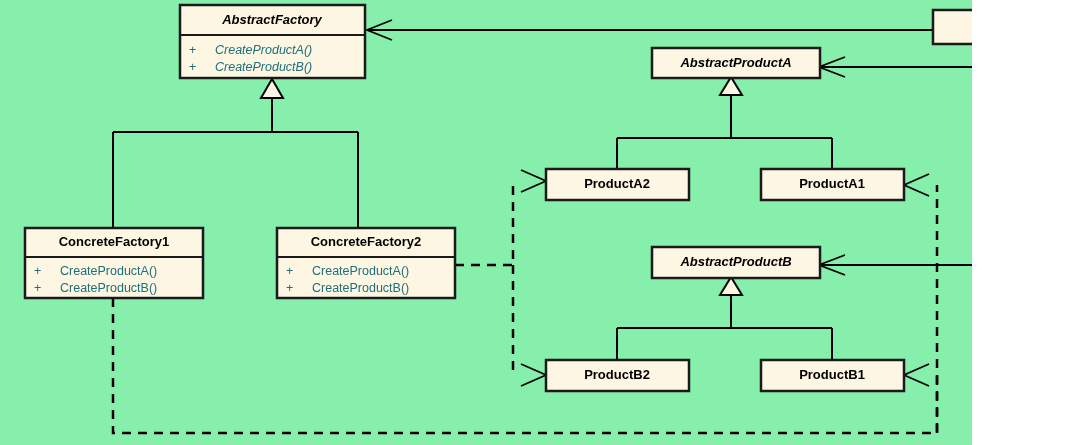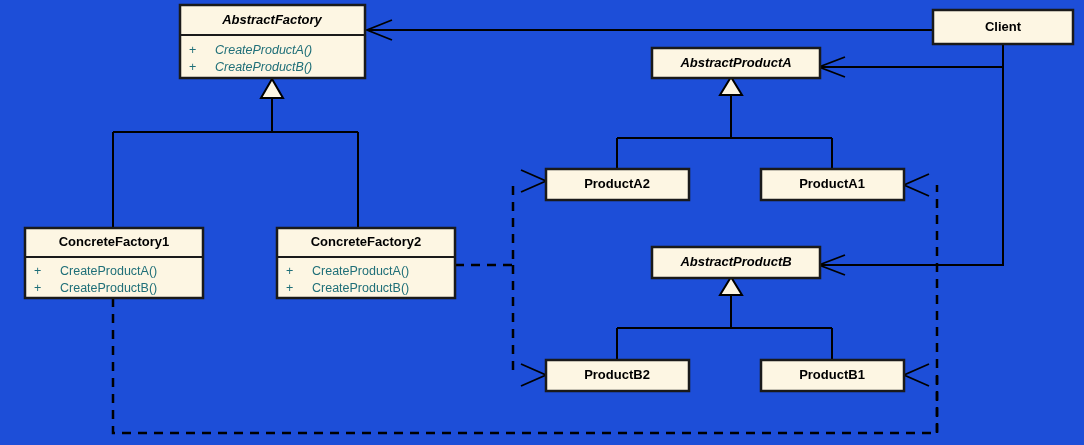--- a/index.html
+++ b/index.html
@@ -2,23 +2,23 @@
 <html><head>
 <meta charset="utf-8">
 <style>
   html, body {
     margin: 0;
     padding: 0;
     background: #ffffff;
   }
   #diagram-root {
     position: relative;
-    width: 1084px;
+    width: 972px;
     height: 445px;
-    background: #1d4ed8;
+    background: #86efac;
     font-family: "Liberation Sans", sans-serif;
     overflow: hidden;
   }
   svg.uml {
     display: block;
     width: 1084px;
     height: 445px;
   }
   .cls-box {
     fill: #fdf6e3;

